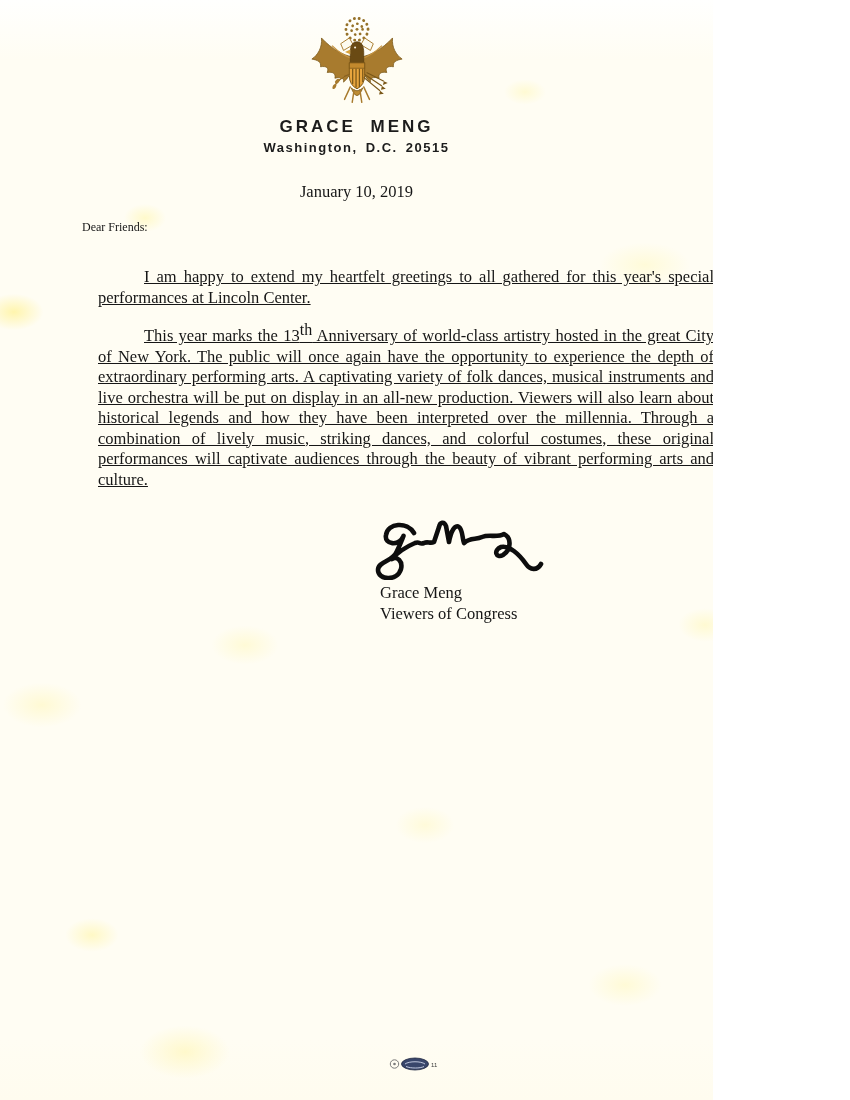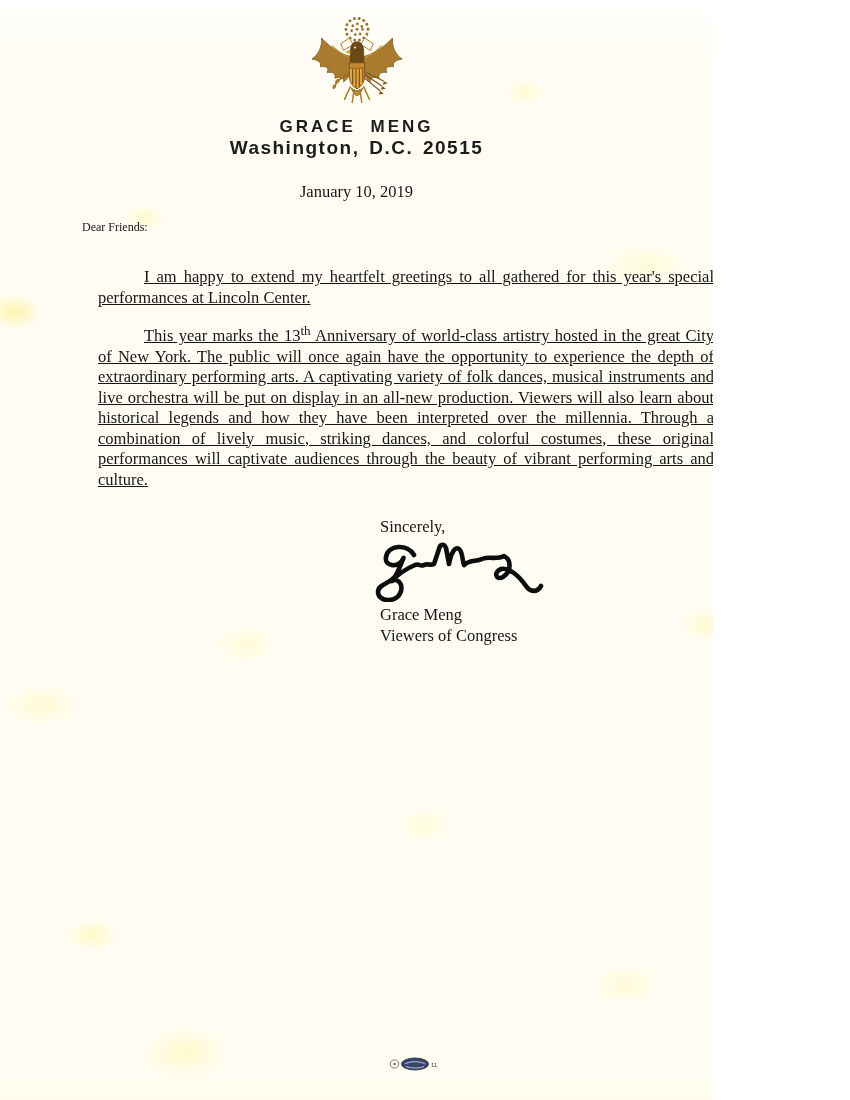--- a/index.html
+++ b/index.html
@@ -25,36 +25,36 @@
       radial-gradient(52px 30px at 625px 985px, rgba(255,247,180,.45), transparent 70%),
       radial-gradient(30px 18px at 525px 92px,  rgba(255,247,180,.5),  transparent 70%),
       radial-gradient(40px 22px at 825px 500px, rgba(255,245,165,.5),  transparent 70%),
       linear-gradient(180deg, #fffffe 0px, #fffdf3 60px, #fffdf3 1040px, #fffcef 1100px);
   }
   .letterhead { text-align: center; padding-top: 14px; }
   .seal { display: block; margin: 0 auto 8px auto; }
   .lh-line { font-family: "Liberation Sans", sans-serif; font-weight: bold; line-height: 21px; color: #1c1c1c; }
   .lh-name   { font-size: 17px;   letter-spacing: 3px;   word-spacing: 7px; }
   .lh-office { font-size: 18px;   letter-spacing: 2px;   word-spacing: 5px; }
-  .lh-city   { font-size: 19px; letter-spacing: 1.5px; word-spacing: 3px; }
+  .lh-city   { font-size: 13px; letter-spacing: 1.5px; word-spacing: 3px; }
   .date-row { text-align: center; margin-top: 23px; font-size: 16.5px; line-height: 21px; }
   .body-col { margin-left: 82px; width: 648px; }
   .salutation { margin-top: 15px; font-size: 12px; line-height: 21px; }
   .para {
     font-size: 16.5px;
     line-height: 20.5px;
     text-align: justify;
     text-indent: 46px;
     margin: 16px;
     text-decoration: underline;
   }
   .p1 { margin-top: 29px; }
   .p2 { margin-top: 18px; }
   .p3 { margin-top: 17px; }
-  sup.ord { font-size: 13px; line-height: 0; vertical-align: 6px; letter-spacing: 0; }
+  sup.ord { font-size: 16px; line-height: 0; vertical-align: 6px; letter-spacing: 0; }
   .closing { margin: 26px 0 0 298px; font-size: 16.5px; line-height: 21px; }
   .signature-svg { display: block; margin: 1px 0 2px -10px; }
   .sig-name, .sig-title { font-size: 16.5px; line-height: 21px; }
   .union-bug { position: absolute; left: 388px; top: 1056px; }
 </style>
 </head>
 <body>
 
 <div class="page">
 
@@ -108,21 +108,20 @@
 
   <div class="body-col">
     <div class="salutation">Dear Friends:</div>
 
     <p class="para p1">I am happy to extend my heartfelt greetings to all gathered for this year's special performances at Lincoln Center.</p>
 
     <p class="para p2"><span>This year marks the 13</span><sup class="ord">th</sup><span> Anniversary of world-class artistry hosted in the great City of New York. The public will once again have the opportunity to experience the depth of extraordinary performing arts. A captivating variety of folk dances, musical instruments and live orchestra will be put on display in an all-new production. Viewers will also learn about historical legends and how they have been interpreted over the millennia. Through a combination of lively music, striking dances, and colorful costumes, these original performances will captivate audiences through the beauty of vibrant performing arts and culture.</span></p>
 
 
     <div class="closing">
-      <div>Sincerely,</div>
       <svg class="signature-svg" width="182" height="64" viewBox="0 0 182 64">
         <path d="M44 17 C37 5, 18 7, 16 19 C14 29, 29 30, 33 21 C35 16, 31 27, 27 35
                  C23 46, 8 45, 8 54 C8 64, 27 66, 31 53 C33 45, 27 40, 22 43
                  C28 36, 38 30, 45 27 C50 25, 49 29, 54 27 C58 25, 60 28, 64 26
                  L69 11 C70 6, 74 5, 76 10 L79 26
                  C81 15, 85 8, 89 11 C93 14, 92 22, 94 27
                  C100 21, 106 24, 112 21 C119 18, 127 22, 134 18
                  C142 22, 141 34, 133 39 C126 43, 123 34, 131 31
                  C139 29, 149 38, 156 48 C160 54, 167 55, 171 48" fill="none" stroke="#0d0d0d" stroke-width="4.6" stroke-linecap="round" stroke-linejoin="round"></path>
       </svg>

